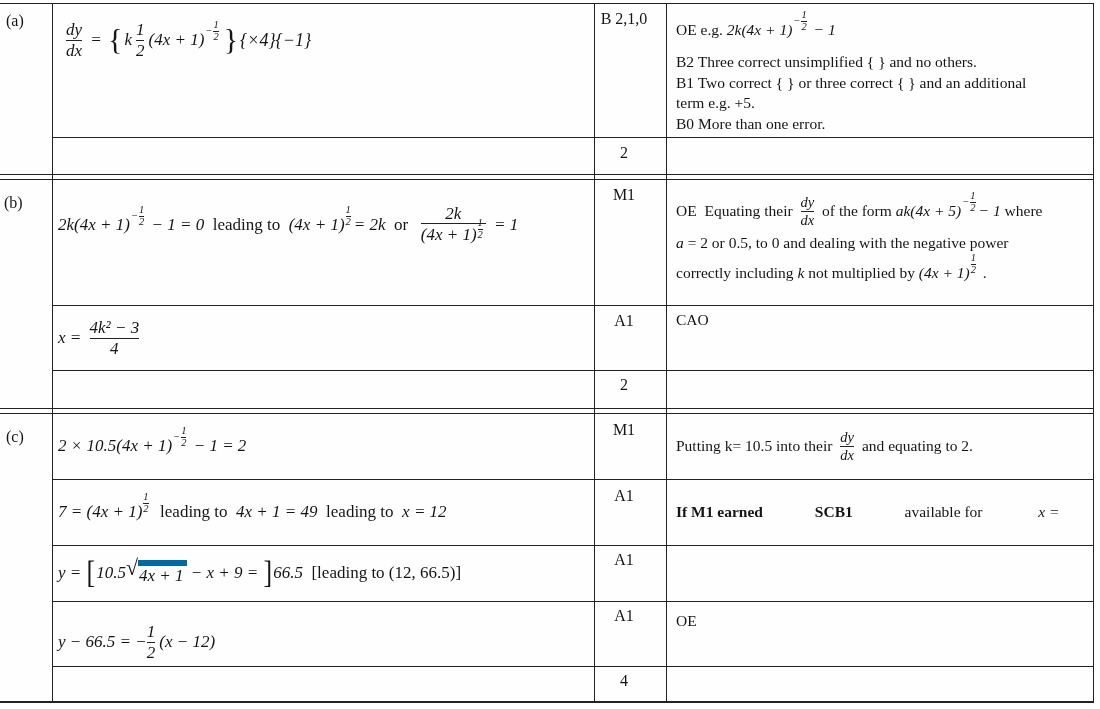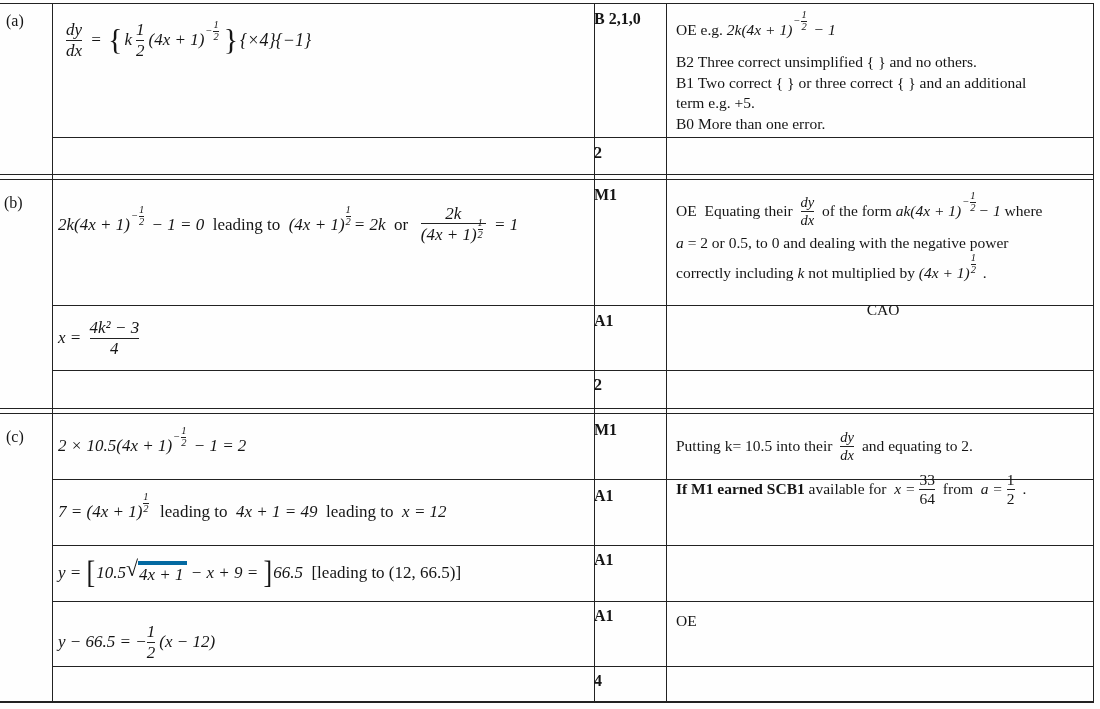--- a/index.html
+++ b/index.html
@@ -22,26 +22,26 @@
   .frac { display:inline-flex; flex-direction:column; align-items:center; line-height:1.15; margin:0 4px; text-align:center; }
   .frac .bar { align-self:stretch; height:1px; background:#222; }
 
   .sup { display:inline-flex; align-items:center; position:relative; top:-9px; font-size:10.5px; margin:0 3px 0 1px; line-height:1; font-style:italic; }
   .sup .neg { margin-right:1px; }
   .sup .sf { display:inline-flex; flex-direction:column; align-items:center; }
   .sup .sf .sbar { align-self:stretch; height:1px; background:#222; }
 
   .sqrt { display:inline-flex; align-items:flex-start; }
   .sqrt .rsym { font-size:22px; line-height:1; font-style:normal; transform:translateY(-3px); }
-  .sqrt .rad { border-top:4px solid #0369a1; padding:0 3px 0 1px; }
+  .sqrt .rad { border-top:6px solid #0369a1; padding:0 3px 0 1px; }
 
   .bigb { font-size:30px; font-weight:400; display:inline-block; line-height:1; margin:0 2px; font-style:normal; transform:translateY(-1px); }
   .brkt { font-size:26px; display:inline-block; transform:scaleY(1.25); line-height:1; font-style:normal; margin:0 1px; }
 
-  .mark { position:absolute; left:594px; width:60px; text-align:left; font-weight:bold; font-size:16px; }
+  .mark { position:absolute; left:594px; width:60px; text-align:center; font-weight:normal; font-size:16px; }
 
   .comment { position:absolute; left:676px; width:414px; font-size:15.5px; }
   .cline { display:flex; align-items:center; white-space:pre; }
   .tline { line-height:20.5px; white-space:pre; }
   .bold { font-weight:bold; }
 </style>
 </head>
 <body>
 
 <div id="page">
@@ -114,41 +114,41 @@
       <span class="mathline"><span>(4x + 1)</span><span class="sup" style="top:-6px;"><span class="sf"><span>1</span><span class="sbar"></span><span>2</span></span></span></span>
     </span>
     <span class="m"> = 1</span>
   </div>
   <div class="mark" style="top:186px;">M1</div>
   <div class="comment" style="top:192px;">
     <div class="cline" style="height:38px;">
       <span class="w">OE  Equating their </span>
       <span class="frac m" style="font-size:14.5px;"><span>dy</span><span class="bar"></span><span>dx</span></span>
       <span class="w"> of the form </span>
-      <span class="m">ak(4x + 1)</span>
+      <span class="m">ak(4x + 5)</span>
       <span class="sup"><span class="neg">−</span><span class="sf"><span>1</span><span class="sbar"></span><span>2</span></span></span>
       <span class="m">− 1</span>
       <span class="w"> where</span>
     </div>
     <div class="cline" style="height:26px;">
       <span class="m">a</span><span class="w"> = 2 or 0.5, to 0 and dealing with the negative power</span>
     </div>
     <div class="cline" style="height:34px;">
       <span class="w">correctly including </span><span class="m">k</span><span class="w"> not multiplied by </span><span class="m">(4x + 1)</span><span class="sup"><span class="sf"><span>1</span><span class="sbar"></span><span>2</span></span></span><span class="w"> .</span>
     </div>
   </div>
 
   <div class="work mathline vcenter" style="top:307px;height:62px;">
     <span class="m">x = </span>
     <span class="frac m">
       <span>4k² − 3</span><span class="bar"></span><span>4</span>
     </span>
   </div>
   <div class="mark" style="top:312px;">A1</div>
-  <div class="comment" style="top:300px;text-align:center;">
+  <div class="comment" style="top:310px;">
     <div class="tline">CAO</div>
   </div>
   <div class="mark" style="top:376px;">2</div>
 
   <div class="work mathline vcenter" style="top:413px;height:66px;">
     <span class="m">2 × 10.5(4x + 1)</span>
     <span class="sup"><span class="neg">−</span><span class="sf"><span>1</span><span class="sbar"></span><span>2</span></span></span>
     <span class="m"> − 1 = 2</span>
   </div>
   <div class="mark" style="top:421px;">M1</div>
@@ -160,21 +160,21 @@
 
   <div class="work mathline vcenter" style="top:479px;height:66px;">
     <span class="m">7 = (4x + 1)</span>
     <span class="sup"><span class="sf"><span>1</span><span class="sbar"></span><span>2</span></span></span>
     <span class="w">  leading to  </span>
     <span class="m">4x + 1 = 49</span>
     <span class="w">  leading to  </span>
     <span class="m">x = 12</span>
   </div>
   <div class="mark" style="top:487px;">A1</div>
-  <div class="comment cline" style="top:456px;height:66px;">
+  <div class="comment cline" style="top:479px;height:66px;gap:48px;">
     <span class="w bold">If M1 earned </span><span class="w bold">SCB1</span><span class="w"> available for  </span>
     <span class="m">x =</span>
     <span class="frac"><span>33</span><span class="bar"></span><span>64</span></span>
     <span class="w"> from  </span>
     <span class="m">a =</span>
     <span class="frac"><span>1</span><span class="bar"></span><span>2</span></span>
     <span class="w"> .</span>
   </div>
 
   <div class="work mathline vcenter" style="top:545px;height:56px;">

